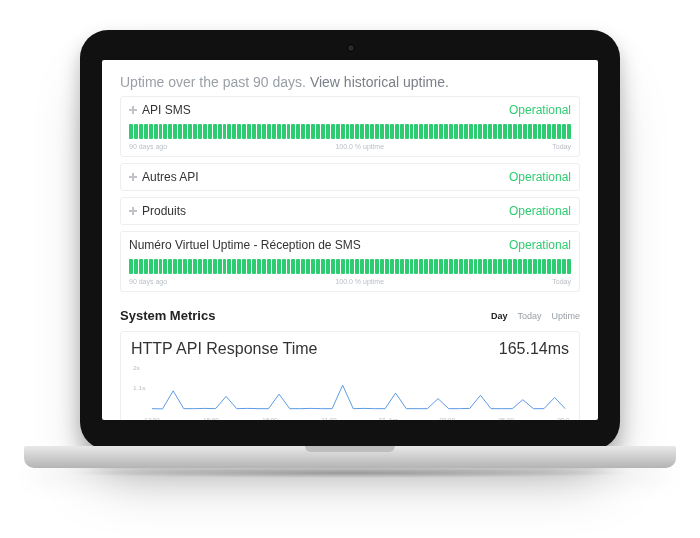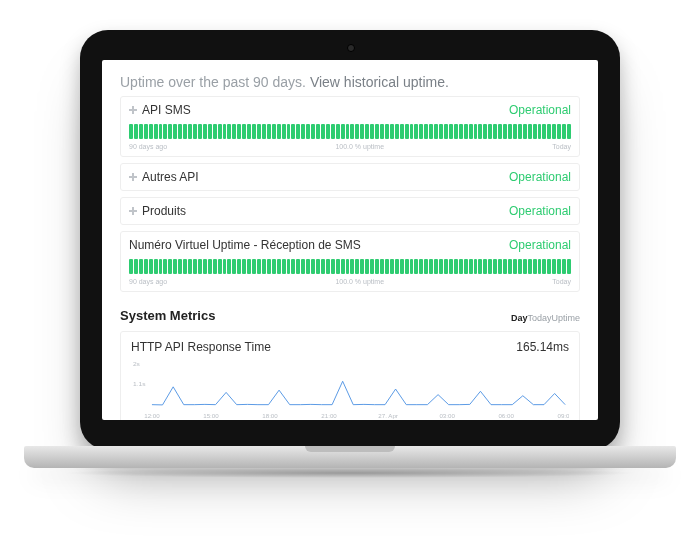--- a/index.html
+++ b/index.html
@@ -20,29 +20,29 @@
   .left{display:flex;align-items:center;gap:5px;}
   .plus{display:inline-block;width:8px;height:8px;position:relative;}
   .plus::before,.plus::after{content:"";position:absolute;background:#c0c4c9;}
   .plus::before{left:3px;top:0;width:2px;height:8px;}
   .plus::after{top:3px;left:0;width:8px;height:2px;}
   .svc{font-size:12px;color:#333;font-weight:500;}
   .status{color:#2ecc71;font-size:12px;}
   .bars{display:flex;gap:1px;padding:0 8px 4px 8px;height:16px;align-items:flex-end;}
   .bars i{flex:1;background:#2ecc71;display:block;height:15px;border-radius:1px;}
   .bar-meta{display:flex;justify-content:space-between;padding:0 8px 6px 8px;color:#b9bec4;font-size:7px;}
-  .section-h{display:flex;align-items:flex-end;justify-content:space-between;margin:16px 0 8px 0;}
+  .section-h{display:flex;align-items:center;justify-content:space-between;margin:16px 0 8px 0;}
   .section-h h2{margin:0;font-size:13px;font-weight:600;color:#222;}
-  .tabs{display:flex;font-size:9px;color:#9aa0a6;}
+  .tabs{display:flex;gap:10px;font-size:9px;color:#9aa0a6;}
   .tabs span{cursor:pointer;}
   .tabs .active{color:#222;font-weight:600;}
   .metric{border:1px solid #eee;border-radius:3px;padding:8px 10px;}
   .metric-h{display:flex;justify-content:space-between;align-items:baseline;margin-bottom:6px;}
-  .metric-h .title{font-size:12px;color:#333;}
-  .metric-h .val{font-size:12px;color:#333;}
+  .metric-h .title{font-size:16px;color:#333;}
+  .metric-h .val{font-size:16px;color:#333;}
   .metric svg{display:block;width:100%;height:60px;}
   .ylab{font-size:7px;fill:#b9bec4;}
   .xlab{font-size:6.5px;fill:#b9bec4;}
   .series{fill:none;stroke:#4a90e2;stroke-width:1;}
 </style>
 </head>
 <body>
 <div class="stage">
   <div class="bezel">
     <div class="camera"></div>

